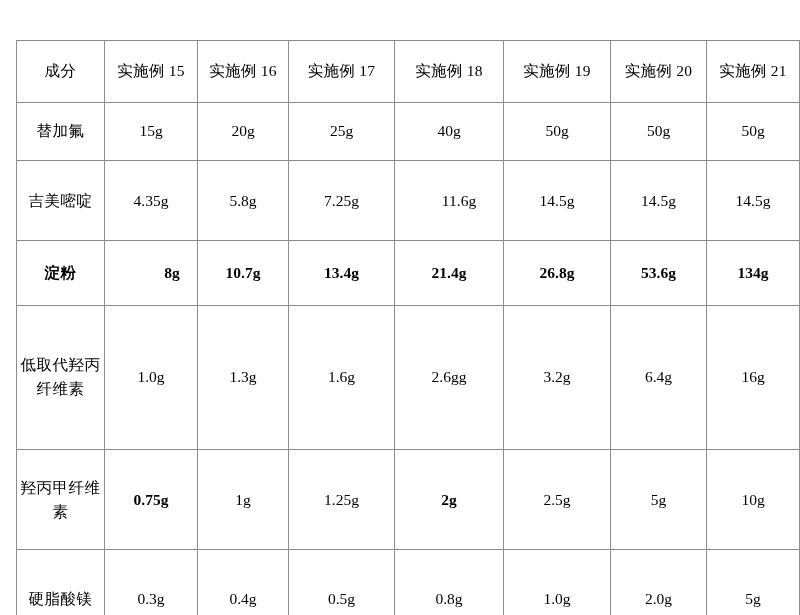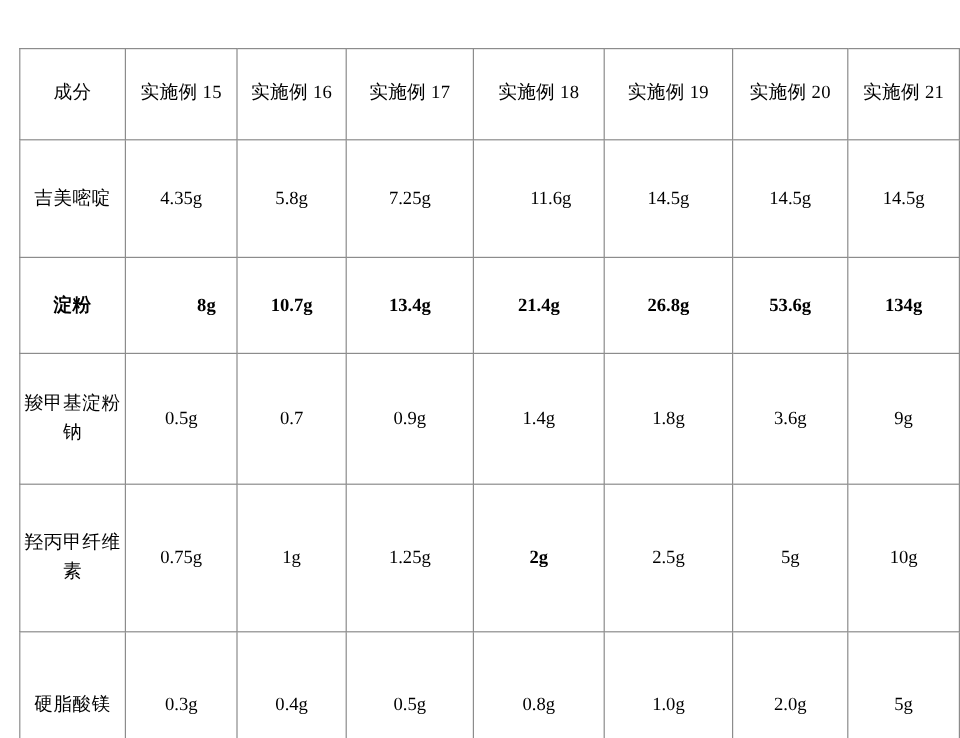--- a/index.html
+++ b/index.html
@@ -91,20 +91,30 @@
         <td class="hdr-cell ingredient-cell" style="border-color: rgb(140, 140, 140);">成分</td>
         <td class="hdr-cell" style="border-color: rgb(140, 140, 140);">实施例 15</td>
         <td class="hdr-cell" style="border-color: rgb(140, 140, 140);">实施例 16</td>
         <td class="hdr-cell" style="border-color: rgb(140, 140, 140);">实施例 17</td>
         <td class="hdr-cell" style="border-color: rgb(140, 140, 140);">实施例 18</td>
         <td class="hdr-cell" style="border-color: rgb(140, 140, 140);">实施例 19</td>
         <td class="hdr-cell" style="border-color: rgb(140, 140, 140);">实施例 20</td>
         <td class="hdr-cell" style="border-color: rgb(140, 140, 140);">实施例 21</td>
       </tr>
 
+      <tr style="height:41px;">
+        <td class="ingredient-cell" style="border-color: rgb(140, 140, 140);">替加氟</td>
+        <td class="value-cell" style="border-color: rgb(140, 140, 140);">15g</td>
+        <td class="value-cell" style="border-color: rgb(140, 140, 140);">20g</td>
+        <td class="value-cell" style="border-color: rgb(140, 140, 140);">25g</td>
+        <td class="value-cell" style="border-color: rgb(140, 140, 140);">40g</td>
+        <td class="value-cell" style="border-color: rgb(140, 140, 140);">50g</td>
+        <td class="value-cell" style="border-color: rgb(140, 140, 140);">50g</td>
+        <td class="value-cell" style="border-color: rgb(140, 140, 140);">50g</td>
+      </tr>
 
       <tr style="height:56px;">
         <td class="ingredient-cell" style="border-color: rgb(140, 140, 140);">吉美嘧啶</td>
         <td class="value-cell" style="border-color: rgb(140, 140, 140);">4.35g</td>
         <td class="value-cell" style="border-color: rgb(140, 140, 140);">5.8g</td>
         <td class="value-cell" style="border-color: rgb(140, 140, 140);">7.25g</td>
         <td class="value-cell" style="border-color: rgb(140, 140, 140); padding-left: 22px;">11.6g</td>
         <td class="value-cell" style="border-color: rgb(140, 140, 140);">14.5g</td>
         <td class="value-cell" style="border-color: rgb(140, 140, 140);">14.5g</td>
         <td class="value-cell" style="border-color: rgb(140, 140, 140);">14.5g</td>
@@ -116,35 +126,35 @@
         <td class="value-cell" style="border-color: rgb(140, 140, 140); padding-left: 44px;">8g</td>
         <td class="value-cell" style="border-color: rgb(140, 140, 140);">10.7g</td>
         <td class="value-cell" style="border-color: rgb(140, 140, 140);">13.4g</td>
         <td class="value-cell" style="border-color: rgb(140, 140, 140);">21.4g</td>
         <td class="value-cell" style="border-color: rgb(140, 140, 140);">26.8g</td>
         <td class="value-cell" style="border-color: rgb(140, 140, 140);">53.6g</td>
         <td class="value-cell" style="border-color: rgb(140, 140, 140); border-radius: 15px;">134g</td>
       </tr>
 
 
+      <tr style="height:101px;">
+        <td class="ingredient-cell" style="border-color: rgb(140, 140, 140);">低取代羟丙纤维素</td>
+        <td class="value-cell" style="border-color: rgb(140, 140, 140);">1.0g</td>
+        <td class="value-cell" style="border-color: rgb(140, 140, 140);">1.3g</td>
+        <td class="value-cell" style="border-color: rgb(140, 140, 140);">1.6g</td>
+        <td class="value-cell" style="border-color: rgb(140, 140, 140);">2.6gg</td>
+        <td class="value-cell" style="border-color: rgb(140, 140, 140);">3.2g</td>
+        <td class="value-cell" style="border-color: rgb(140, 140, 140);">6.4g</td>
+        <td class="value-cell" style="border-color: rgb(140, 140, 140);">16g</td>
+      </tr>
 
-      <tr style="height:62px;">
-        <td class="ingredient-cell" style="border-color: rgb(140, 140, 140);">羧甲基淀粉钠</td>
-        <td class="value-cell" style="border-color: rgb(140, 140, 140);">0.5g</td>
-        <td class="value-cell" style="border-color: rgb(140, 140, 140);">0.7</td>
-        <td class="value-cell" style="border-color: rgb(140, 140, 140);">0.9g</td>
-        <td class="value-cell" style="border-color: rgb(140, 140, 140);">1.4g</td>
-        <td class="value-cell" style="border-color: rgb(140, 140, 140);">1.8g</td>
-        <td class="value-cell" style="border-color: rgb(140, 140, 140);">3.6g</td>
-        <td class="value-cell" style="border-color: rgb(140, 140, 140);">9g</td>
-      </tr>
 
       <tr style="height:70px;">
         <td class="ingredient-cell" style="border-color: rgb(140, 140, 140);">羟丙甲纤维素</td>
-        <td class="value-cell" style="border-color: rgb(140, 140, 140);">0.75g</td>
+        <td class="value-cell" style="border-color: rgb(140, 140, 140); font-weight: bold;">0.75g</td>
         <td class="value-cell" style="border-color: rgb(140, 140, 140);">1g</td>
         <td class="value-cell" style="border-color: rgb(140, 140, 140);">1.25g</td>
         <td class="value-cell" style="border-color: rgb(140, 140, 140); font-weight: bold;">2g</td>
         <td class="value-cell" style="border-color: rgb(140, 140, 140);">2.5g</td>
         <td class="value-cell" style="border-color: rgb(140, 140, 140);">5g</td>
         <td class="value-cell" style="border-color: rgb(140, 140, 140);">10g</td>
       </tr>
 
       <tr style="height:69px;">
         <td class="ingredient-cell" style="border-color: rgb(140, 140, 140);">硬脂酸镁</td>

